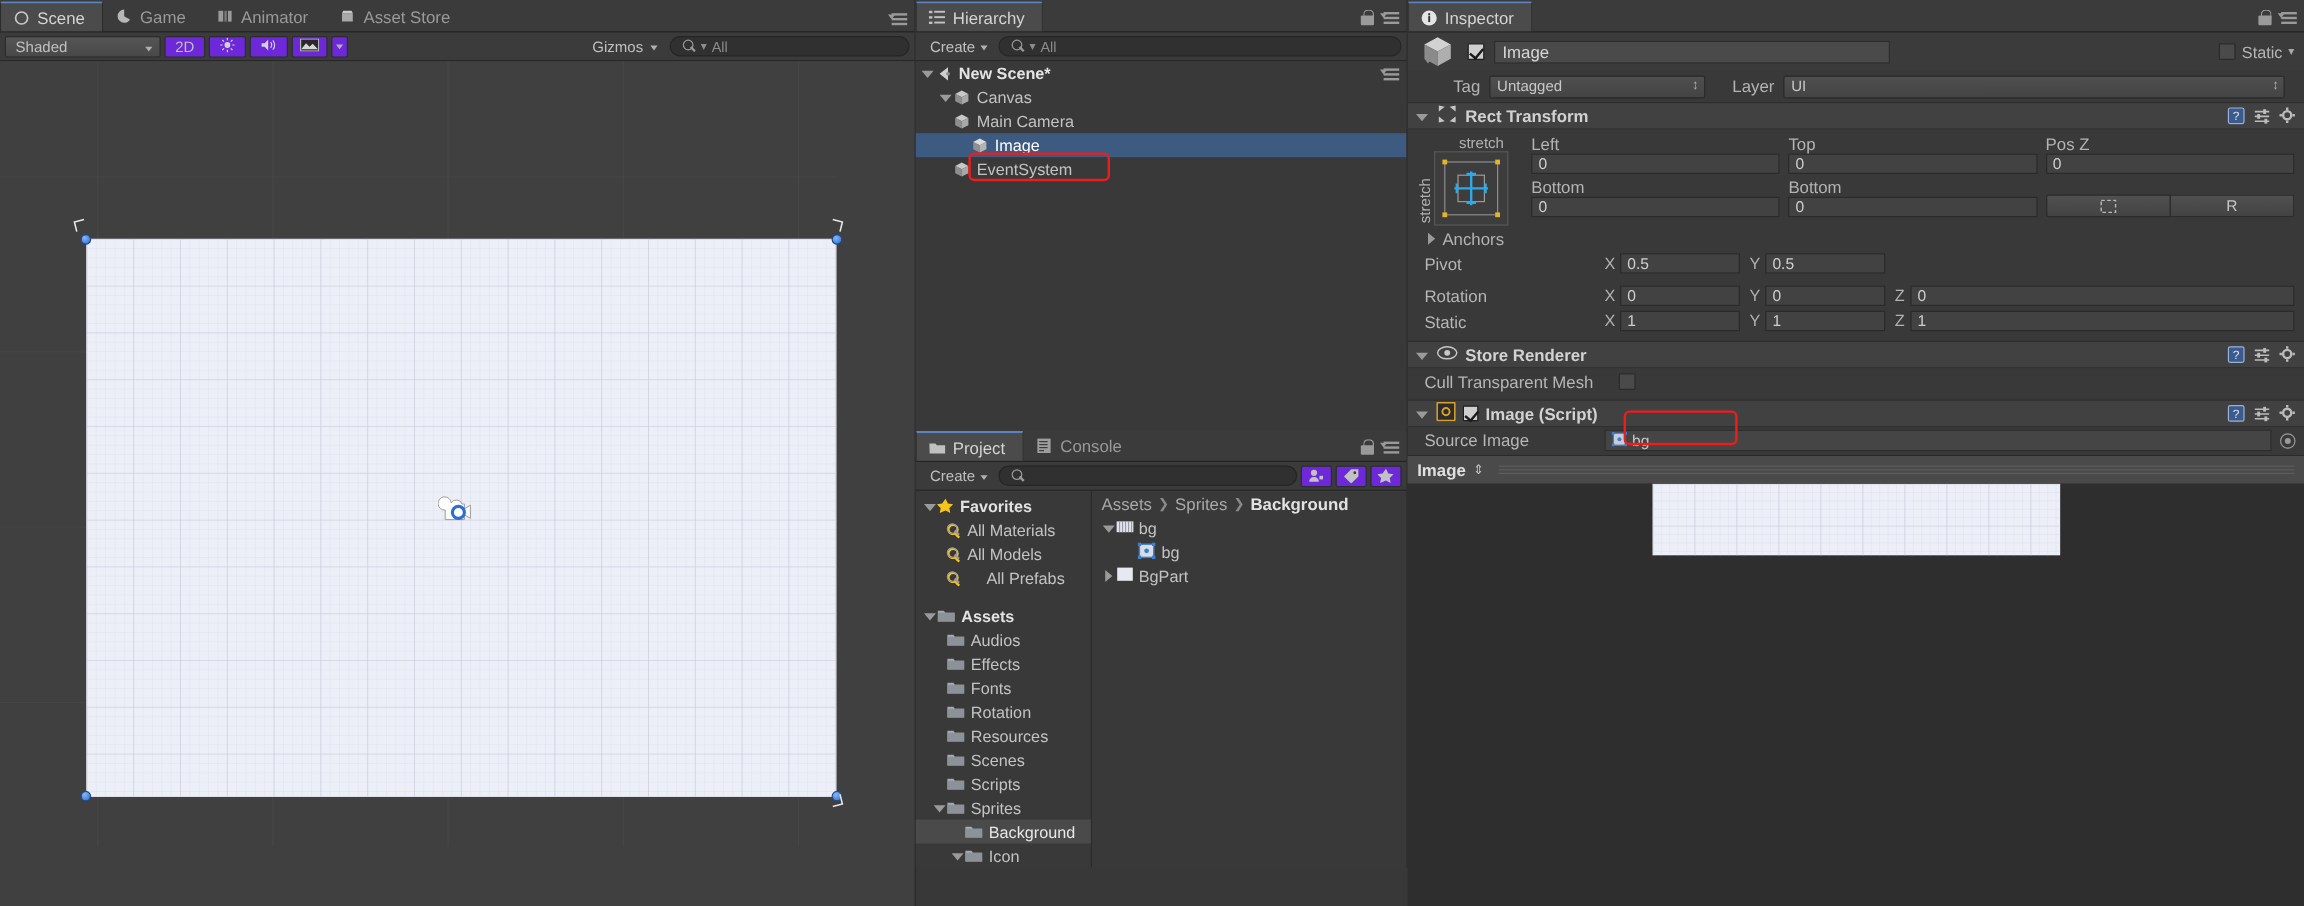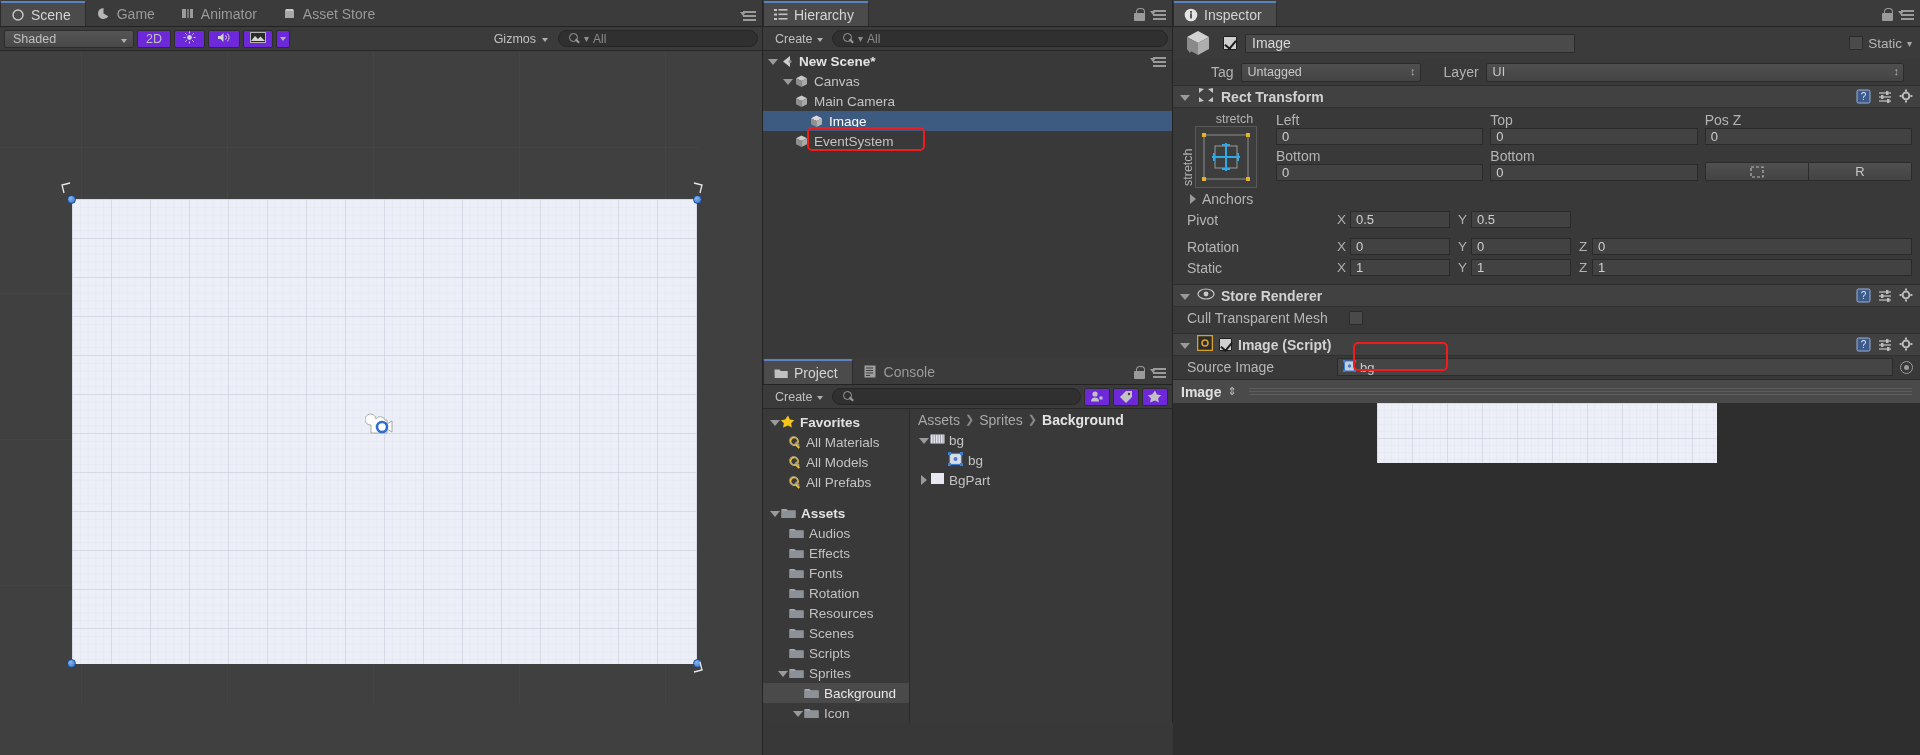--- a/index.html
+++ b/index.html
@@ -492,21 +492,21 @@
             </span>
             <span style="margin-left:4px">All Models</span>
           </div>
           <div class="trow" style="padding-left:26px">
             <span class="magn" style="width:13px;height:13px">
               <svg width="13" height="13" viewBox="0 0 13 13">
                   <circle cx="5.2" cy="5.2" r="3.8" fill="none" stroke="#f5c518" stroke-width="1.8"></circle>
                   <rect x="7.5" y="7.8" width="5" height="2" fill="#f5c518" transform="rotate(45 7.5 7.8)"></rect>
                 </svg>
             </span>
-            <span style="margin-left:4px">All Prefabs</span>
+            <span style="margin-left:20px">All Prefabs</span>
           </div>
 
           <div style="height:11px"></div>
 
           <div class="trow" style="padding-left:6px">
             <span class="tri down"></span>
             <span class="folder">
               <svg width="15" height="12" viewBox="0 0 15 12">
                   <path d="M0.5 2h5l1.3 1.6h7.7V11H0.5z" fill="#a6aab0"></path>
                   <path d="M0.5 3.6h14V11H0.5z" fill="#8d9299"></path>

